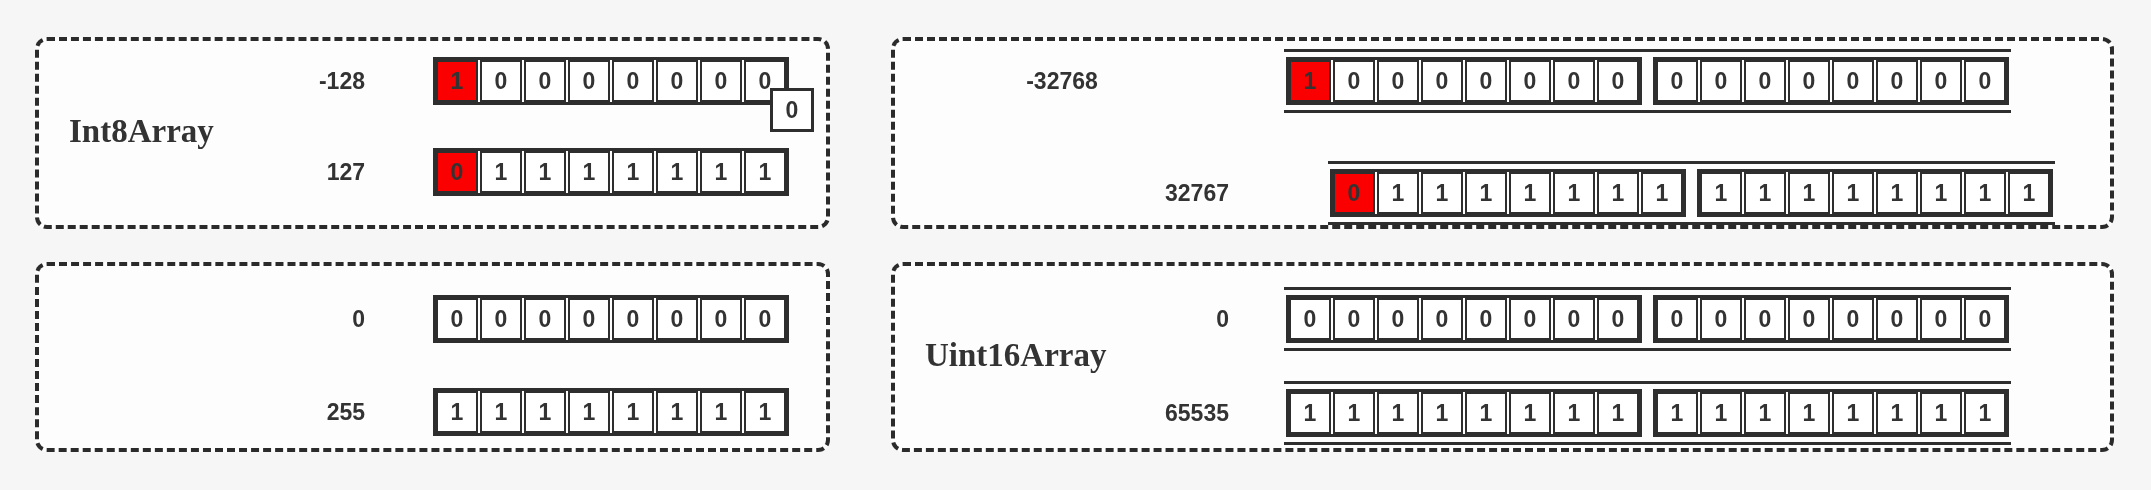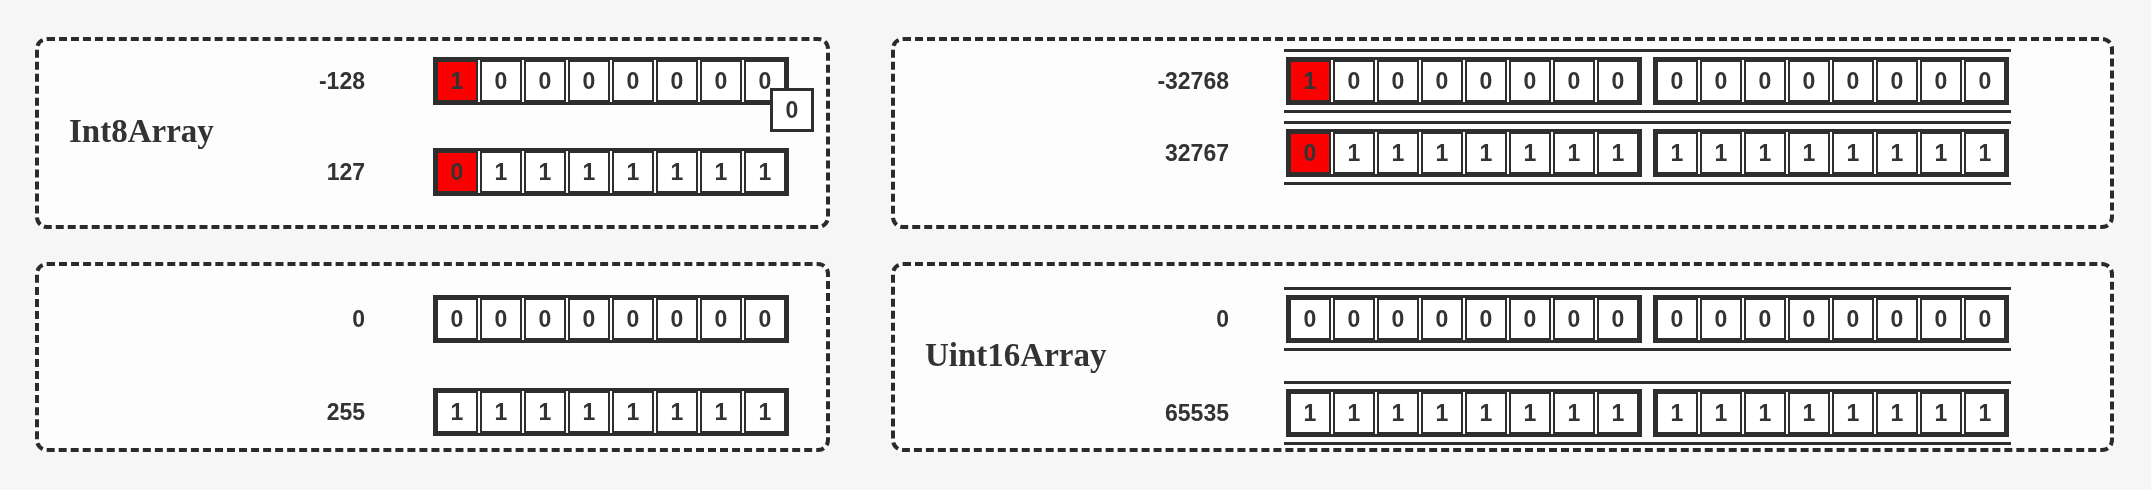--- a/index.html
+++ b/index.html
@@ -127,21 +127,21 @@
             <div class="cell">1</div>
             <div class="cell">1</div>
             <div class="cell">1</div>
           </div>
         </div>
       </div>
     </div>
     <div class="panel" style="left: 891px; top: 37px; width: 1223px; height: 192px;">
       <div class="rows" style="top: 16px;">
         <div class="row">
-          <div class="value" style="width: 334px; margin-right: 55px;">-32768</div>
+          <div class="value" style="width: 334px; margin-right: 55px; text-align: center;">-32768</div>
           <div class="word">
             <div class="byte-group">
               <div class="cell red">1</div>
               <div class="cell">0</div>
               <div class="cell">0</div>
               <div class="cell">0</div>
               <div class="cell">0</div>
               <div class="cell">0</div>
               <div class="cell">0</div>
               <div class="cell">0</div>
@@ -151,21 +151,21 @@
               <div class="cell">0</div>
               <div class="cell">0</div>
               <div class="cell">0</div>
               <div class="cell">0</div>
               <div class="cell">0</div>
               <div class="cell">0</div>
               <div class="cell">0</div>
             </div>
           </div>
         </div>
-        <div class="row" style="margin-top: 24px;">
+        <div class="row" style="margin-top: 64px; gap: 44px;">
           <div class="value" style="width: 334px; margin-right: 55px;">32767</div>
           <div class="word">
             <div class="byte-group">
               <div class="cell red">0</div>
               <div class="cell">1</div>
               <div class="cell">1</div>
               <div class="cell">1</div>
               <div class="cell">1</div>
               <div class="cell">1</div>
               <div class="cell">1</div>

